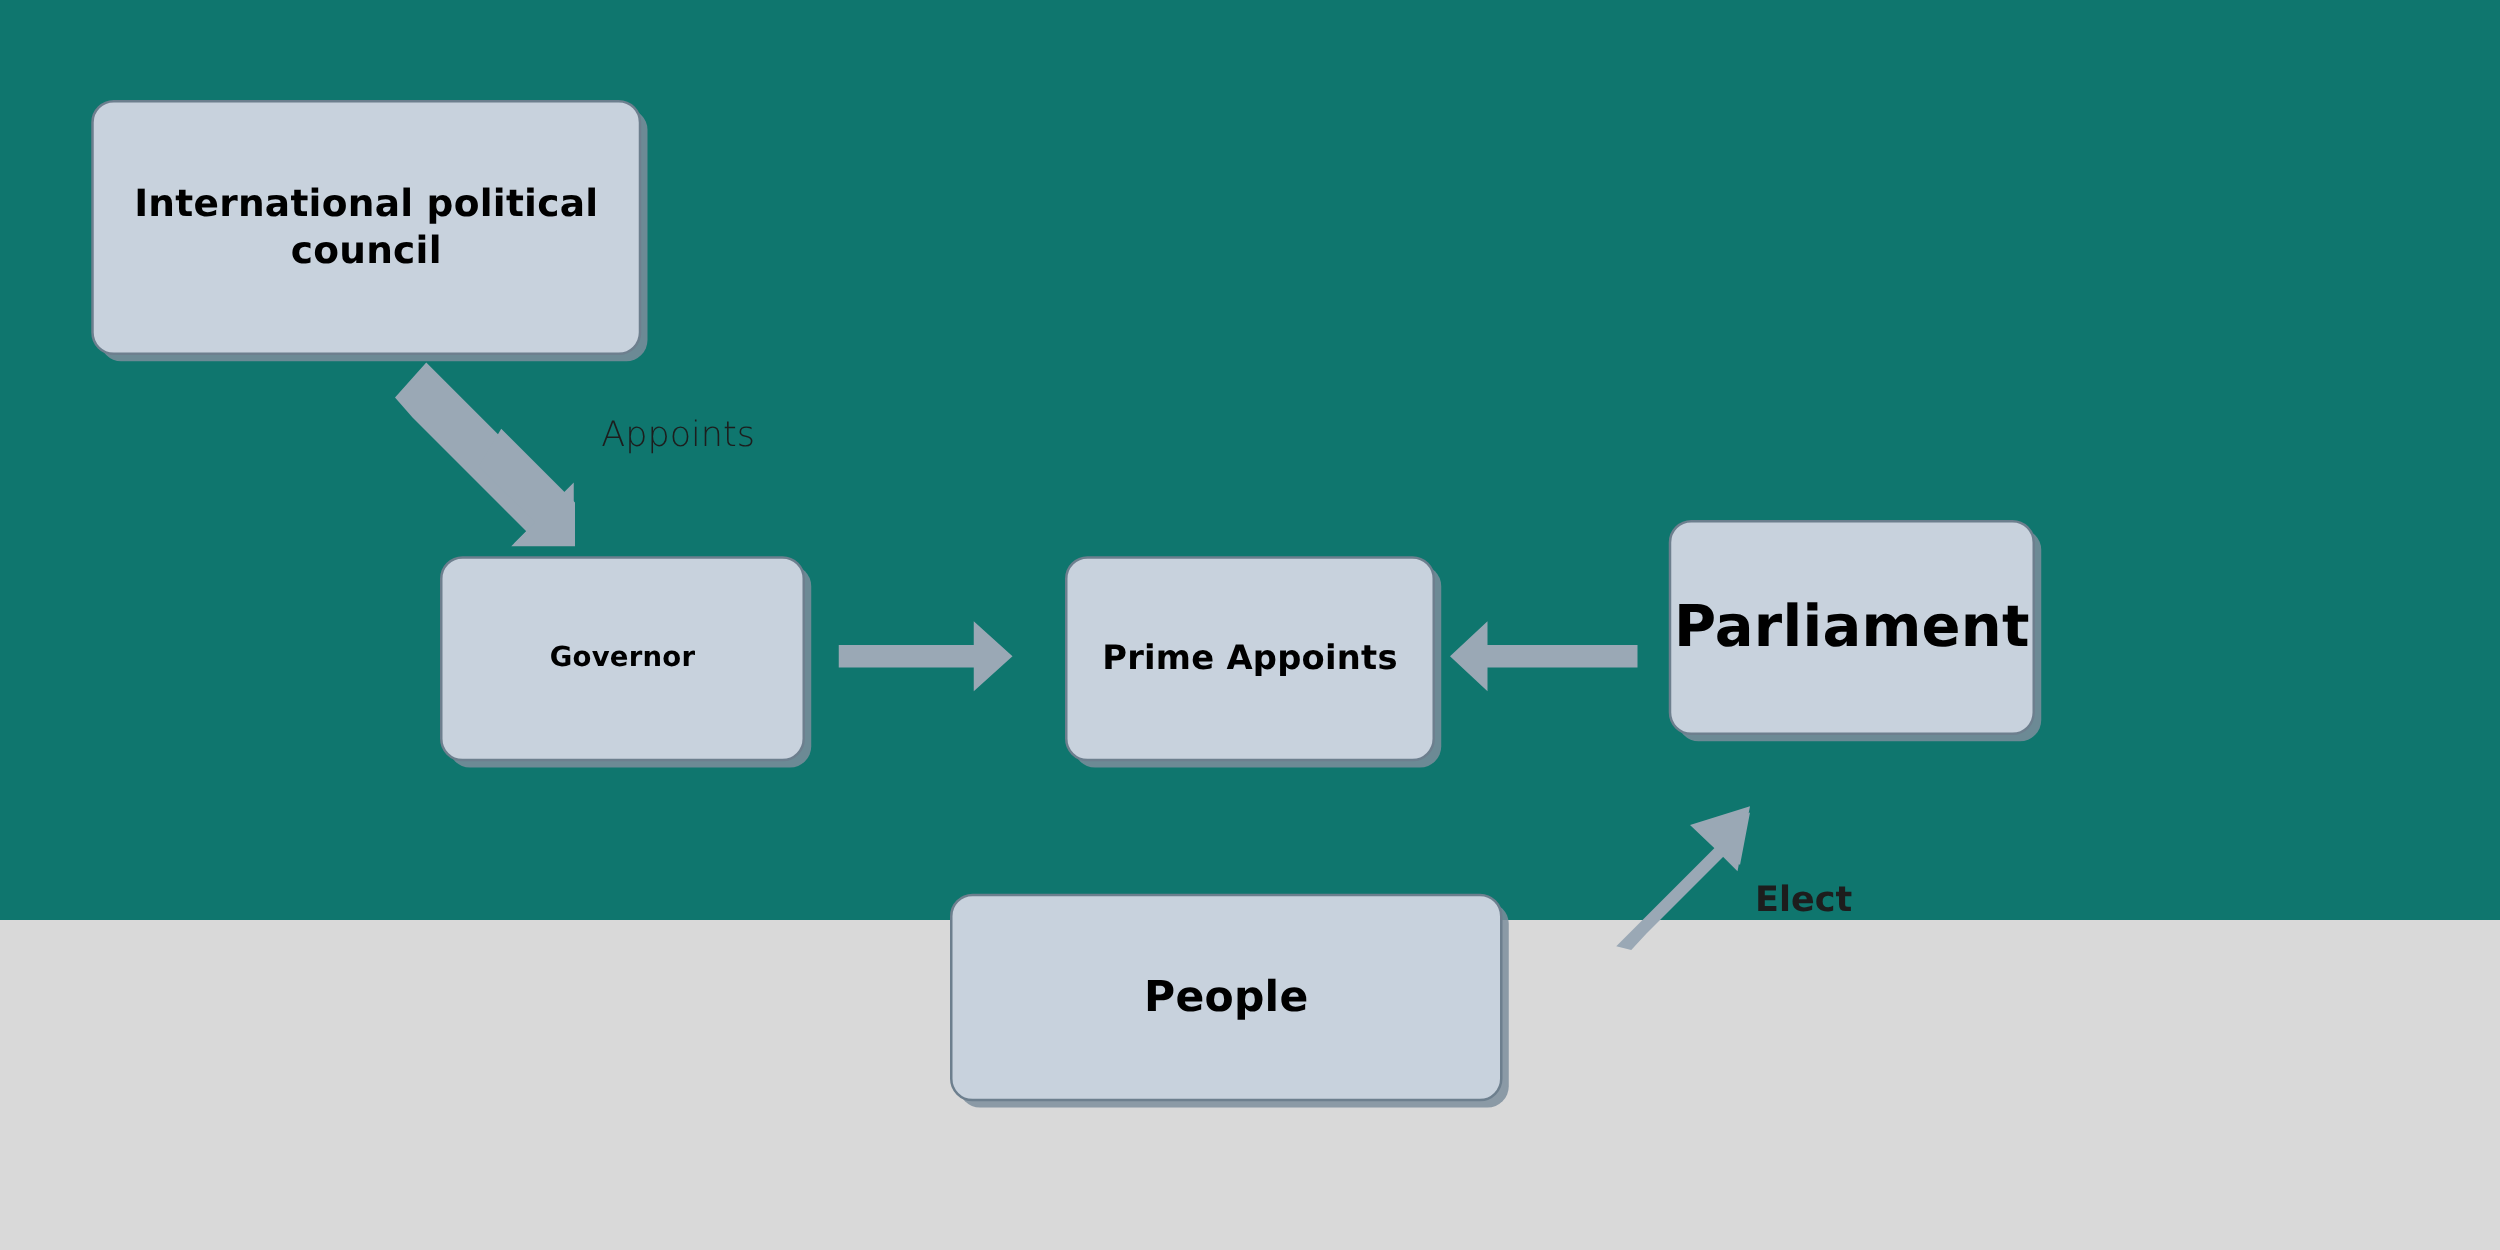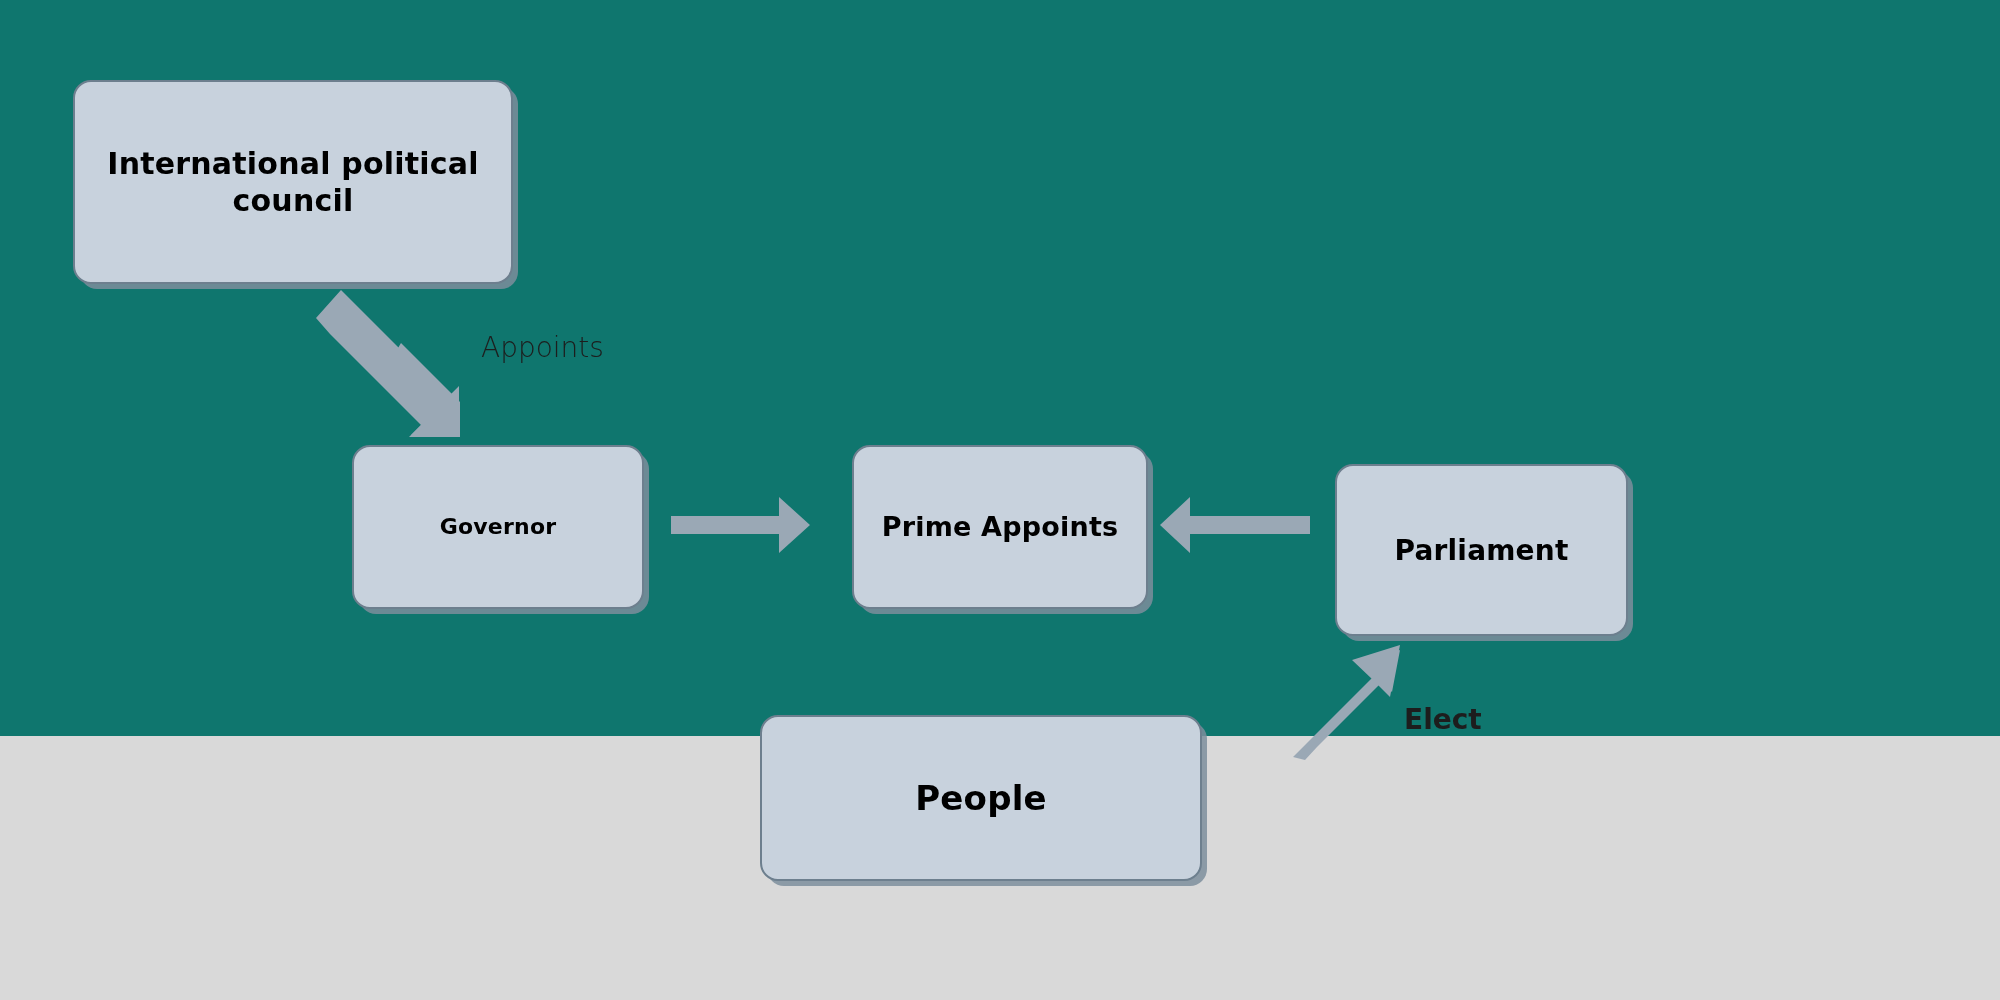--- a/index.html
+++ b/index.html
@@ -37,21 +37,21 @@
   }
   .node .label {
     display: block;
     line-height: 1.25;
     padding: 0 18px;
     letter-spacing: 0.2px;
   }
   #node-council      { left: 73px;   top: 80px;  width: 440px; height: 204px; font-size: 30px; }
   #node-governor     { left: 352px;  top: 445px; width: 292px; height: 164px; font-size: 22px; }
   #node-pm           { left: 852px;  top: 445px; width: 296px; height: 164px; font-size: 27px; }
-  #node-parliament   { left: 1335px; top: 464px; width: 293px; height: 172px; font-size: 28px; }
+  #node-parliament   { left: 1335px; top: 416px; width: 293px; height: 172px; font-size: 46px; }
   #node-people       { left: 760px;  top: 715px; width: 442px; height: 166px; font-size: 34px; }
 
   
   #arrow-layer {
     position: absolute;
     left: 0; top: 0;
     width: 2000px;
     height: 1000px;
     pointer-events: none;
   }

